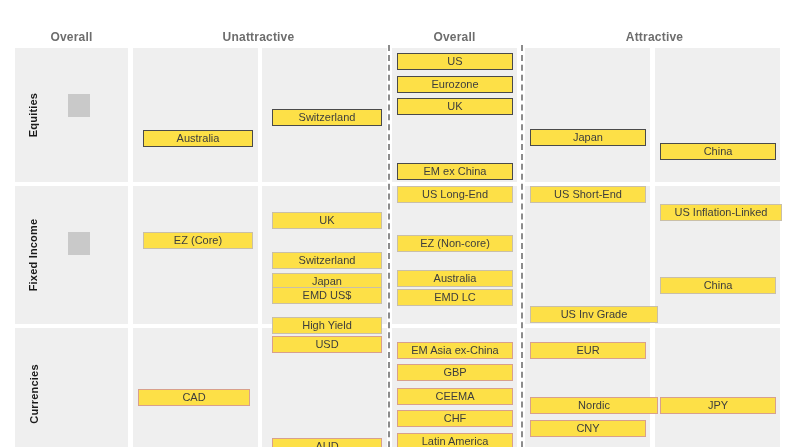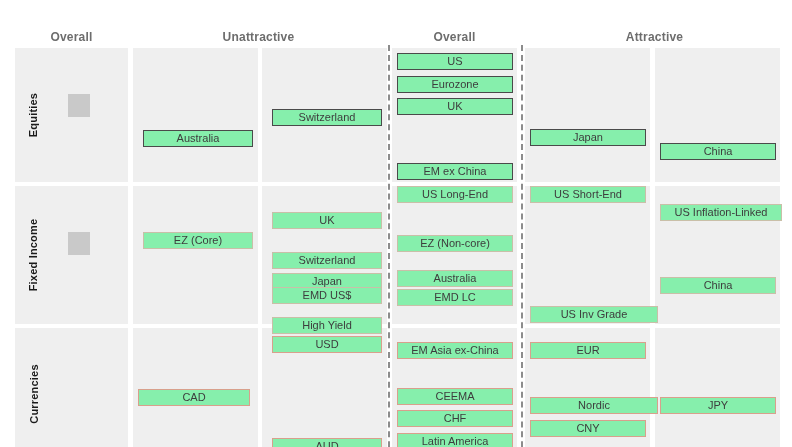--- a/index.html
+++ b/index.html
@@ -49,21 +49,21 @@
   }
   .overall-swatch {
     position: absolute;
     width: 22px;
     height: 23px;
     background: #c9c9c9;
   }
   .chip {
     position: absolute;
     box-sizing: border-box;
-    background: #86efac;
+    background: #fde047;
     border: 1px solid #4a4a4a;
     font-size: 11px;
     color: #3d3d3d;
     text-align: center;
     line-height: 15px;
     height: 17px;
     white-space: nowrap;
     overflow: hidden;
   }
   .chip.tan   { border-color: #c9bfa8; color: #3d3d3d; }
@@ -127,20 +127,21 @@
     <div class="chip tan" style="left: 397px; top: 250px; width: 116px;">Australia</div>
     <div class="chip tan" style="left: 397px; top: 269px; width: 116px;">EMD LC</div>
     <div class="chip tan" style="left: 530px; top: 166px; width: 116px;">US Short-End</div>
     <div class="chip tan" style="left: 530px; top: 286px; width: 128px;">US Inv Grade</div>
     <div class="chip tan" style="left: 660px; top: 184px; width: 122px;">US Inflation-Linked</div>
     <div class="chip tan" style="left: 660px; top: 257px; width: 116px;">China</div>
     <div class="chip coral" style="left: 138px; top: 369px; width: 112px;">CAD</div>
     <div class="chip coral" style="left: 272px; top: 316px; width: 110px;">USD</div>
     <div class="chip coral" style="left: 272px; top: 418px; width: 110px; text-align: center;">AUD</div>
     <div class="chip coral" style="left: 397px; top: 322px; width: 116px;">EM Asia ex-China</div>
+    <div class="chip coral" style="left: 397px; top: 344px; width: 116px;">GBP</div>
     <div class="chip coral" style="left: 397px; top: 368px; width: 116px;">CEEMA</div>
     <div class="chip coral" style="left: 397px; top: 390px; width: 116px;">CHF</div>
     <div class="chip coral" style="left: 397px; top: 413px; width: 116px;">Latin America</div>
     <div class="chip coral" style="left: 530px; top: 322px; width: 116px;">EUR</div>
     <div class="chip coral" style="left: 530px; top: 377px; width: 128px;">Nordic</div>
     <div class="chip coral" style="left: 530px; top: 400px; width: 116px;">CNY</div>
     <div class="chip coral" style="left: 660px; top: 377px; width: 116px;">JPY</div>
   </div>
 
 </body></html>

